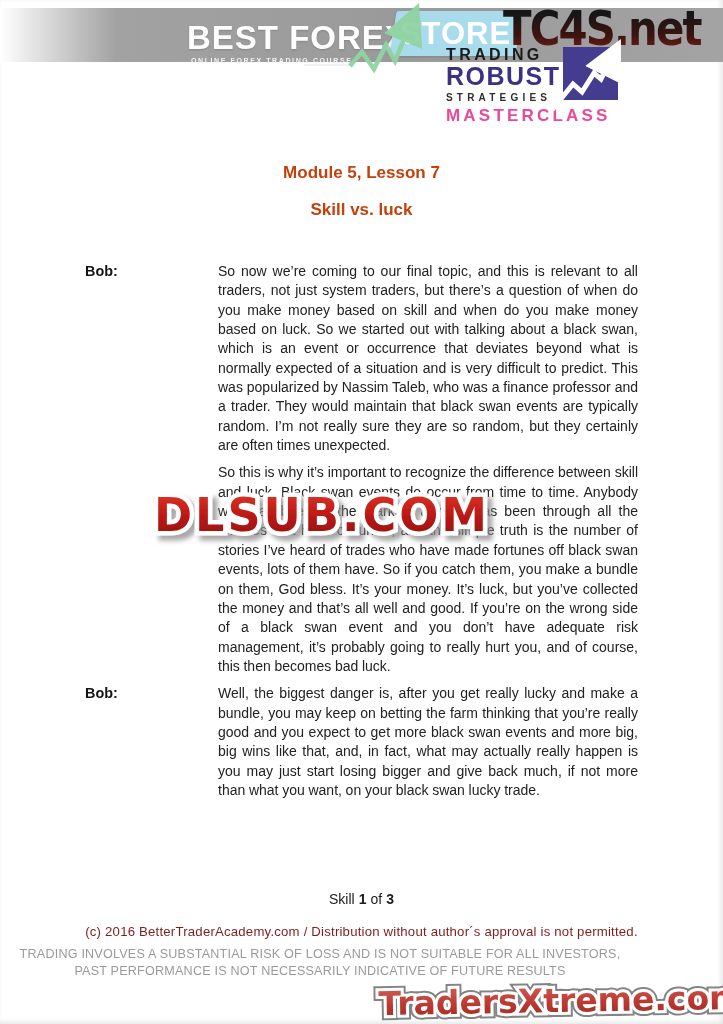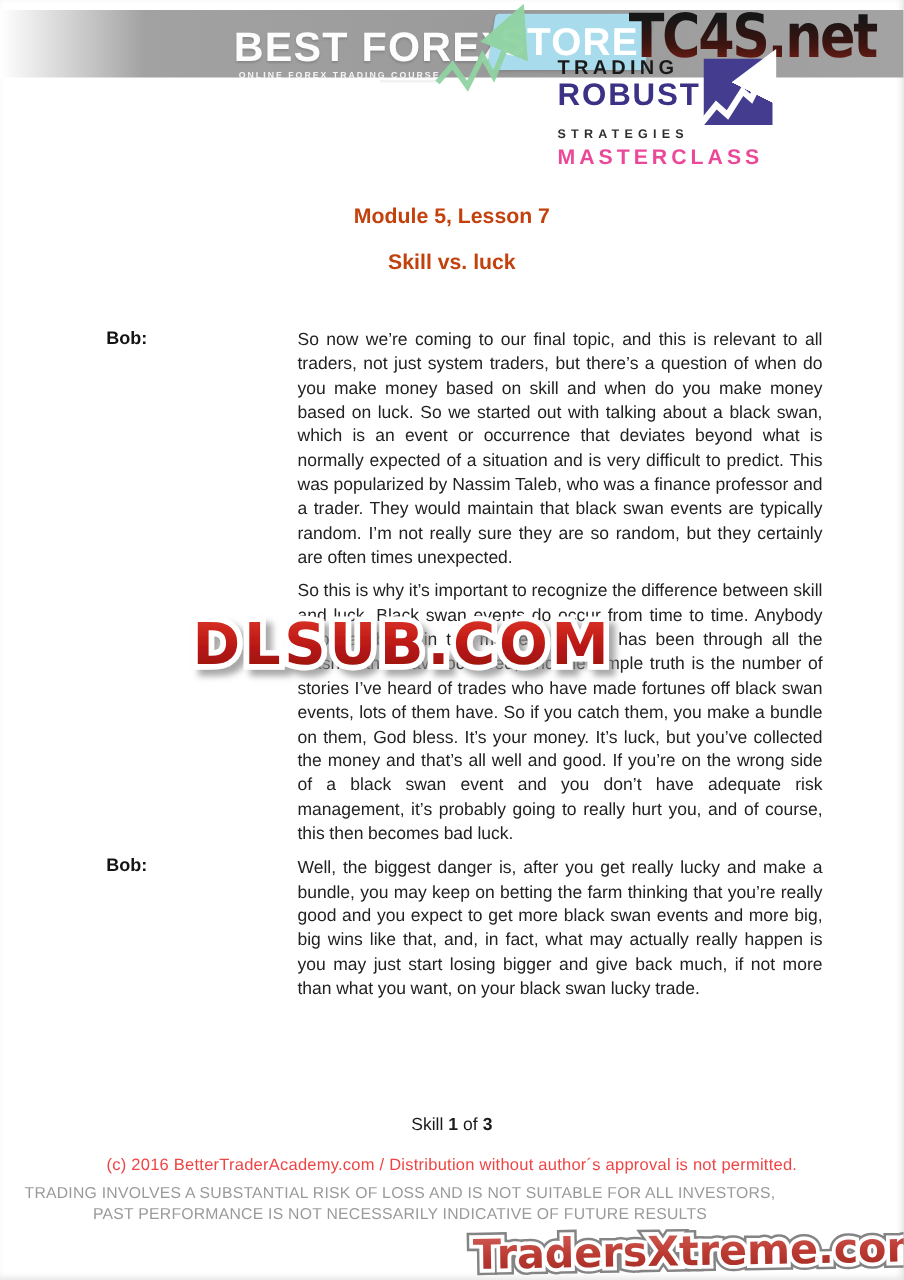--- a/index.html
+++ b/index.html
@@ -45,35 +45,35 @@
     background:linear-gradient(180deg,#161616 25%, #3c1410 62%, #7d2016 95%);
     -webkit-background-clip:text; background-clip:text; color:transparent;
     font-family:"DejaVu Sans","Liberation Sans",sans-serif;
     text-shadow:none; white-space:nowrap;
   }
 
   
   .mc { position:absolute; left:446px; top:46px; width:192px; color:#141414; }
   .mc-building   { font-size:16px; font-weight:700; letter-spacing:3.4px; color:#1a1a1a; }
   .mc-robust     { font-size:25px; font-weight:800; letter-spacing:1.5px; color:#3b3285; margin-top:-2px; }
-  .mc-strategies { font-size:10px; font-weight:600; letter-spacing:4.2px; color:#2e2e2e; margin-top:11px; }
+  .mc-strategies { font-size:10px; font-weight:600; letter-spacing:4.2px; color:#2e2e2e; margin-top:1px; }
   .mc-masterclass{ font-size:17px; font-weight:700; letter-spacing:3.2px; color:#ec4899; margin-top:3px; }
   .mc-arrow-svg  { position:absolute; left:548px; top:42px; overflow:visible; }
 
   
   .doc-title {
     position:absolute; left:0; width:723px; text-align:center;
     font-size:17px; font-weight:700; color:#c2410c;
   }
   .title1 { top:163px; }
   .title2 { top:200px; }
 
   
   .transcript { position:absolute; left:85px; top:262px; width:553px; }
-  .t-row { display:flex; margin-bottom:8px;gap:20px; }
+  .t-row { display:flex; margin-bottom:8px; }
   .t-speaker {
     width:133px; flex:0 0 133px; font-size:14.4px; font-weight:700; color:#141414;
     line-height:19.35px;
   }
   .t-text {
     width:420px; flex:0 0 420px; font-size:14px; line-height:19.35px;
     text-align:justify; color:#222; word-spacing:-0.2px;
   }
 
   
@@ -82,21 +82,21 @@
 
   
   .page-line {
     position:absolute; top:891px; left:0; width:723px; text-align:center;
     font-size:14px; color:#1b1b1b;
   }
   .page-line .b { font-weight:700; }
   .page-line span { margin:0 2px; }
   .copyright {
     position:absolute; top:924px; left:0; width:723px; text-align:center;
-    font-size:13.2px; color:#ef4444; letter-spacing:0.2px;
+    font-size:13.2px; color:#7f1d1d; letter-spacing:0.2px;
   }
   .disclaimer {
     position:absolute; top:946px; left:0; width:640px; text-align:center;
     font-size:12.6px; line-height:17px; color:#9a9a9a; letter-spacing:0.2px;
   }
 </style>
 </head>
 <body>
 
 <div class="page">

